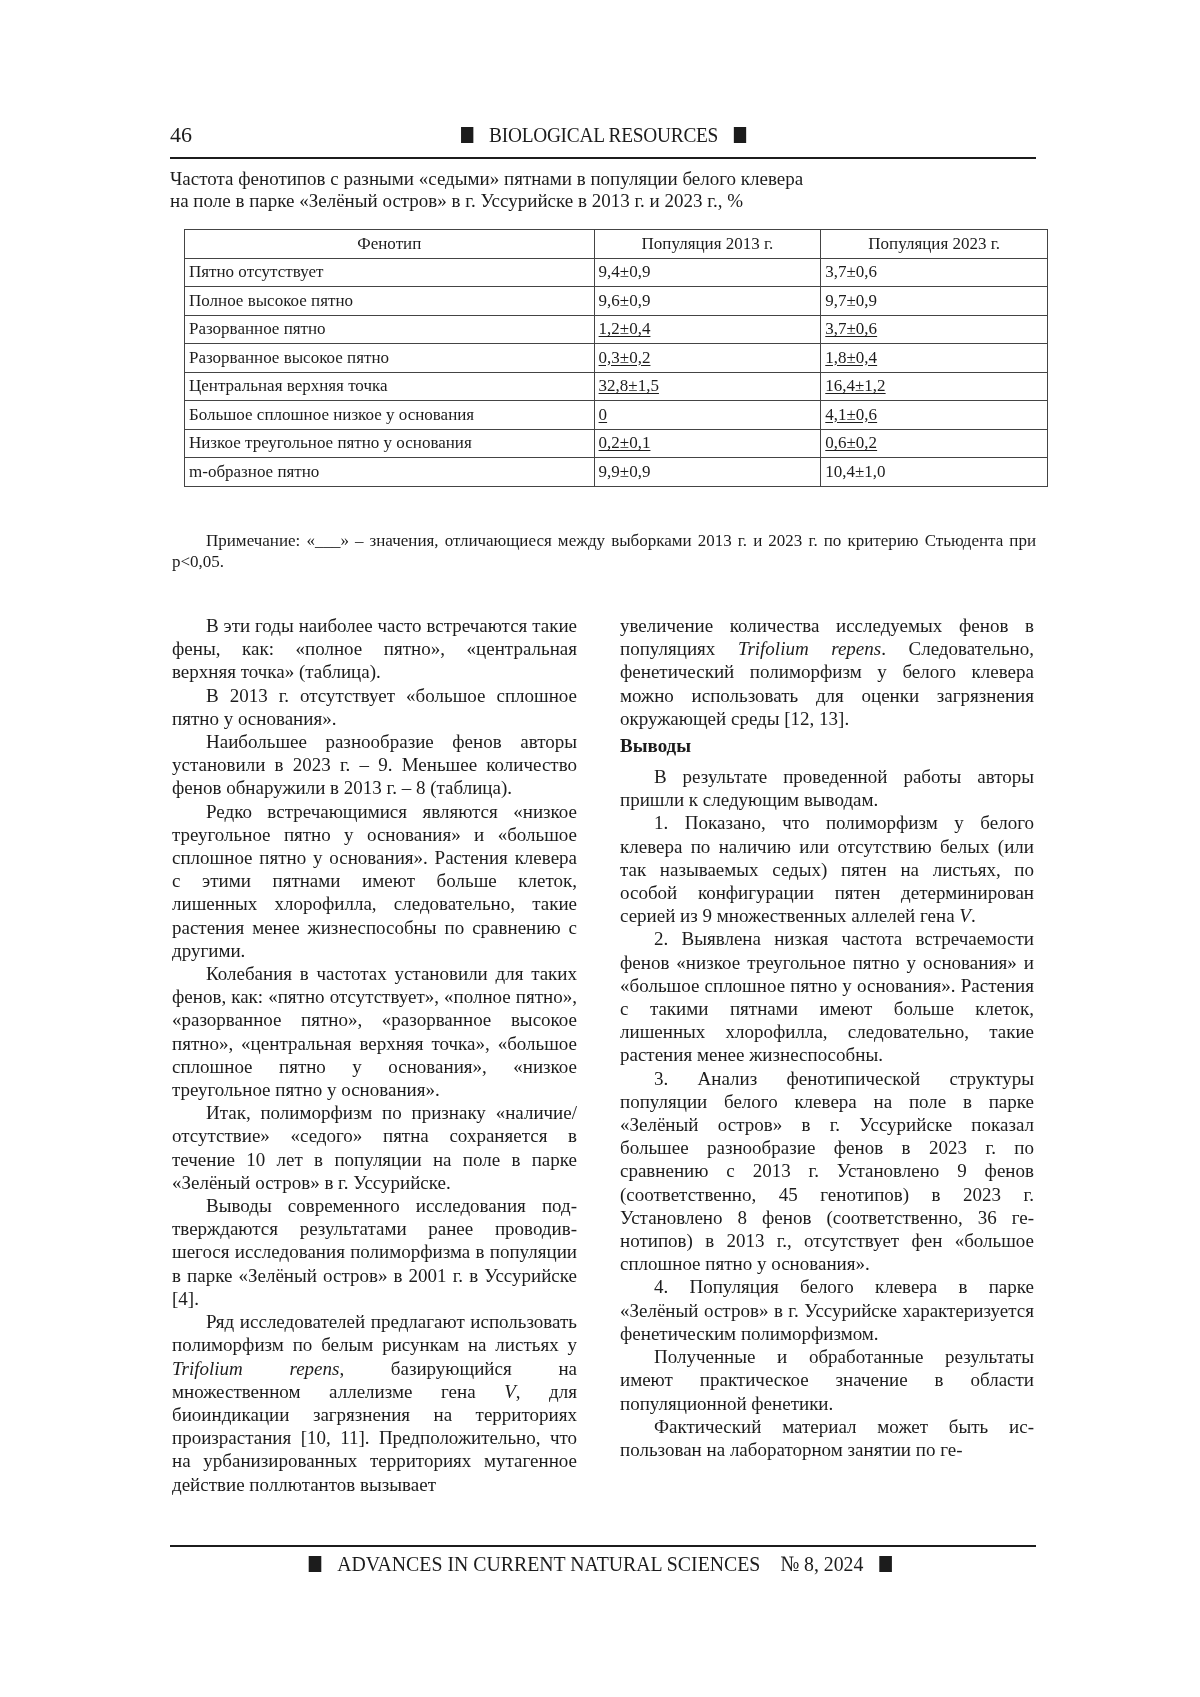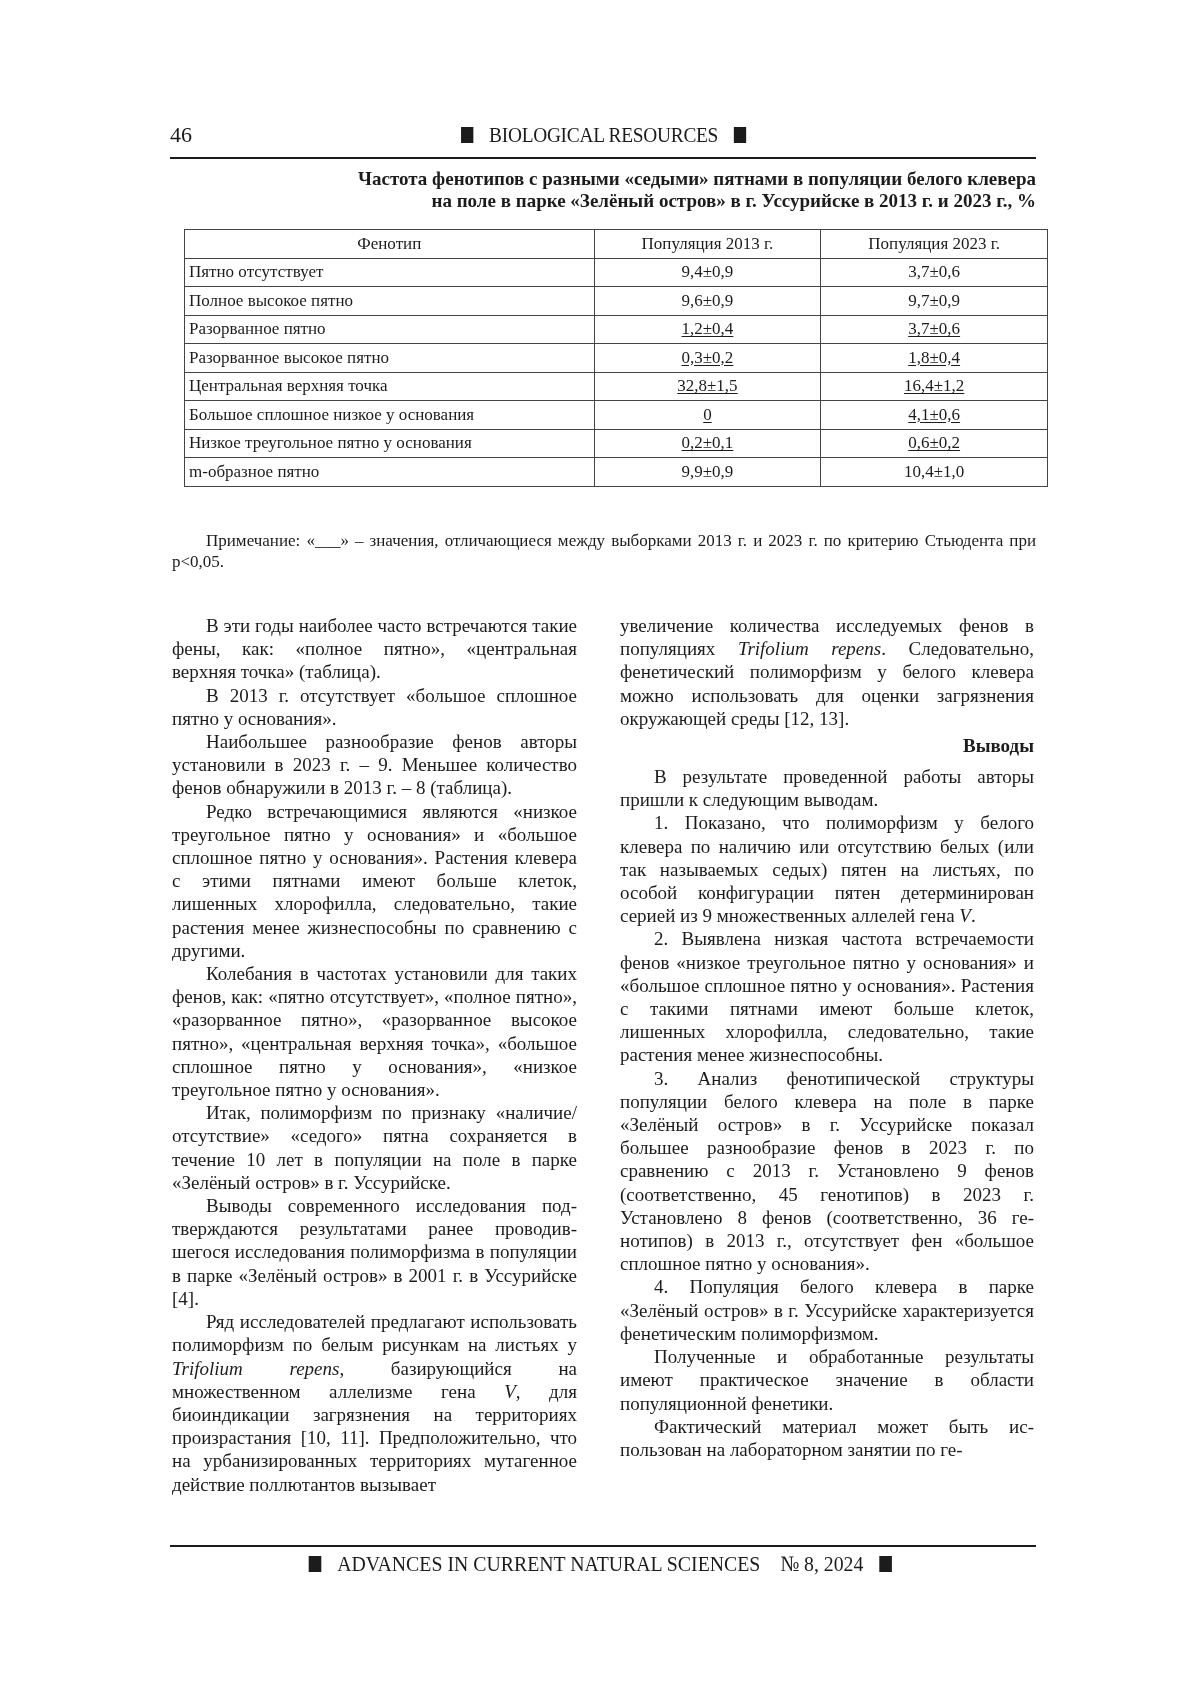--- a/index.html
+++ b/index.html
@@ -17,51 +17,51 @@
   }
   .square {
     display: inline-block; width: 14px; height: 16px; background: #1c1c1c;
     vertical-align: -1px; margin: 0 18px;
   }
   .head-rule {
     position: absolute; left: 170px; width: 866px; top: 157px; height: 0;
     border-top: 2.5px solid #1c1c1c;
   }
   .table-caption {
-    position: absolute; left: 170px; width: 866px; top: 168px; text-align: right;
-    font-size: 19px; line-height: 22px; font-weight: bold;
+    position: absolute; left: 170px; width: 866px; top: 168px; text-align: left;
+    font-size: 19px; line-height: 22px;
   }
   table.data {
     position: absolute; left: 184px; top: 229px; width: 864px;
     border-collapse: collapse; font-size: 17px;
   }
   table.data td, table.data th {
     border: 1.3px solid #444; height: 27.5px; padding: 0 4px; font-weight: normal;
     line-height: 20px; white-space: nowrap;
   }
   table.data th { text-align: center; }
-  table.data td.num { text-align: center; }
+  table.data td.num { }
   table.data col.c1 { width: 410px; }
   table.data col.c2 { width: 227px; }
   table.data col.c3 { width: 227px; }
   .u { text-decoration: underline; text-underline-offset: 2px; }
   .note {
     position: absolute; left: 172px; width: 864px; top: 530px;
     font-size: 17px; line-height: 21px; text-align: justify;
   }
   .note .indent { display: inline-block; width: 34px; }
   .col {
     position: absolute; top: 614px; width: 405px;
     font-size: 19px; line-height: 23.2px; text-align: justify; hyphens: manual;
   }
   .col.left { left: 172px; }
   .col.right { left: 620px; width: 414px; }
   .col p { margin: 0; text-indent: 34px; }
   .col h3 {
-    margin: 4px 0 8px 0; text-align: right; font-size: 19px; font-weight: bold; line-height: 23px;
+    margin: 4px 0 8px 0; text-align: left; font-size: 19px; font-weight: bold; line-height: 23px;
   }
   .foot-rule {
     position: absolute; left: 170px; width: 866px; top: 1545px; height: 0;
     border-top: 2.5px solid #1c1c1c;
   }
   .running-foot {
     position: absolute; left: 0; right: 0; top: 1551px; text-align: center;
     font-size: 22px; line-height: 26px; transform: scaleX(0.9); transform-origin: 603px 0;
   }
 </style>

